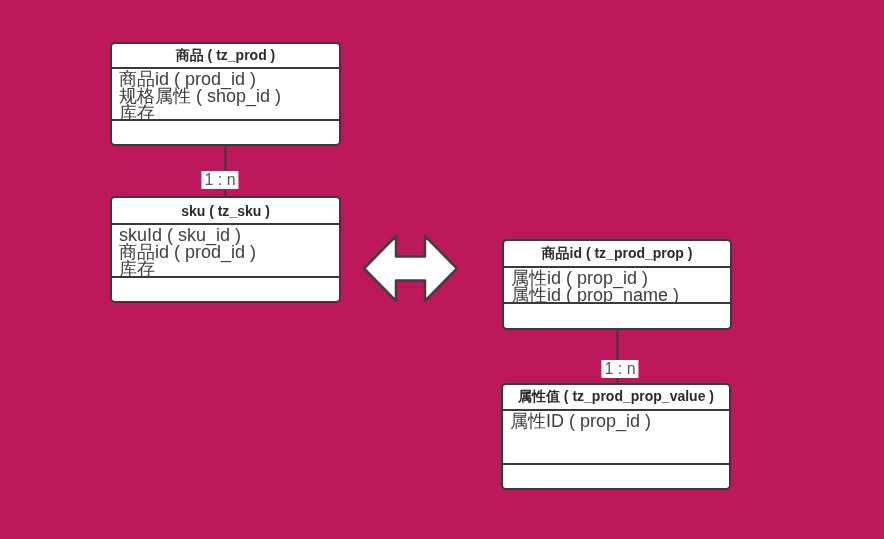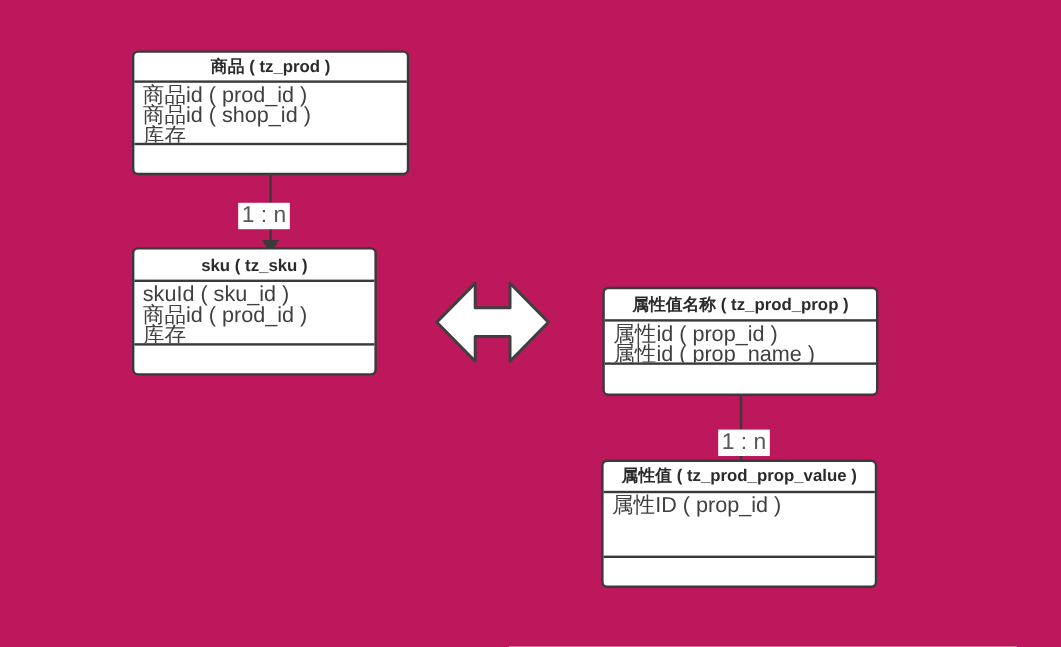--- a/index.html
+++ b/index.html
@@ -53,29 +53,29 @@
     overflow: hidden;
   }
   .entity-footer {
     flex: 1 1 auto;
   }
   .relation-label {
     position: absolute;
     transform: translate(-50%, -50%);
     background: #ffffff;
     color: #595959;
-    font-size: 19px;
+    font-size: 16px;
     padding: 0 3px;
     white-space: nowrap;
   }
   
   #entity-prod            { left: 110px; top: 42px;  width: 231px; height: 104px; }
   #entity-prod            .entity-header { height: 25px; }
   #entity-prod            .entity-fields { height: 52px; }
-  #entity-sku             { left: 110px; top: 206px; width: 204px; height: 107px; }
+  #entity-sku             { left: 110px; top: 196px; width: 231px; height: 107px; }
   #entity-sku             .entity-header { height: 27px; }
   #entity-sku             .entity-fields { height: 53px; }
   #entity-prod-prop       { left: 502px; top: 239px; width: 230px; height: 91px; }
   #entity-prod-prop       .entity-header { height: 27px; }
   #entity-prod-prop       .entity-fields { height: 36px; }
   #entity-prod-prop-value { left: 501px; top: 383px; width: 230px; height: 107px; }
   #entity-prod-prop-value .entity-header { height: 26px; }
   #entity-prod-prop-value .entity-fields { height: 54px; }
 </style>
 </head>
@@ -95,38 +95,38 @@
       <polygon points="610.5,393 624.5,393 617.5,405" fill="#3a3a3a"></polygon>
     </g>
 
     <polygon points="364,268.5 396,236 396,256.5 425,256.5 425,236 457,268.5 425,301 425,280.5 396,280.5 396,301" fill="#ffffff" stroke="#3f3f3f" stroke-width="2.5" stroke-linejoin="round"></polygon>
   </svg>
 
   <div class="entity" id="entity-prod">
     <div class="entity-header">商品 ( tz_prod )</div>
     <div class="entity-fields">
       <div>商品id ( prod_id )</div>
-      <div>商品id ( shop_id )</div>
+      <div>规格属性 ( shop_id )</div>
       <div>库存</div>
     </div>
     <div class="entity-footer"></div>
   </div>
 
   <div class="entity" id="entity-sku">
     <div class="entity-header">sku ( tz_sku )</div>
     <div class="entity-fields">
       <div>skuId ( sku_id )</div>
       <div>商品id ( prod_id )</div>
       <div>库存</div>
     </div>
     <div class="entity-footer"></div>
   </div>
 
   <div class="entity" id="entity-prod-prop">
-    <div class="entity-header">属性值名称 ( tz_prod_prop )</div>
+    <div class="entity-header">商品id ( tz_prod_prop )</div>
     <div class="entity-fields">
       <div>属性id ( prop_id )</div>
       <div>属性id ( prop_name )</div>
     </div>
     <div class="entity-footer"></div>
   </div>
 
   <div class="entity" id="entity-prod-prop-value">
     <div class="entity-header">属性值 ( tz_prod_prop_value )</div>
     <div class="entity-fields">

